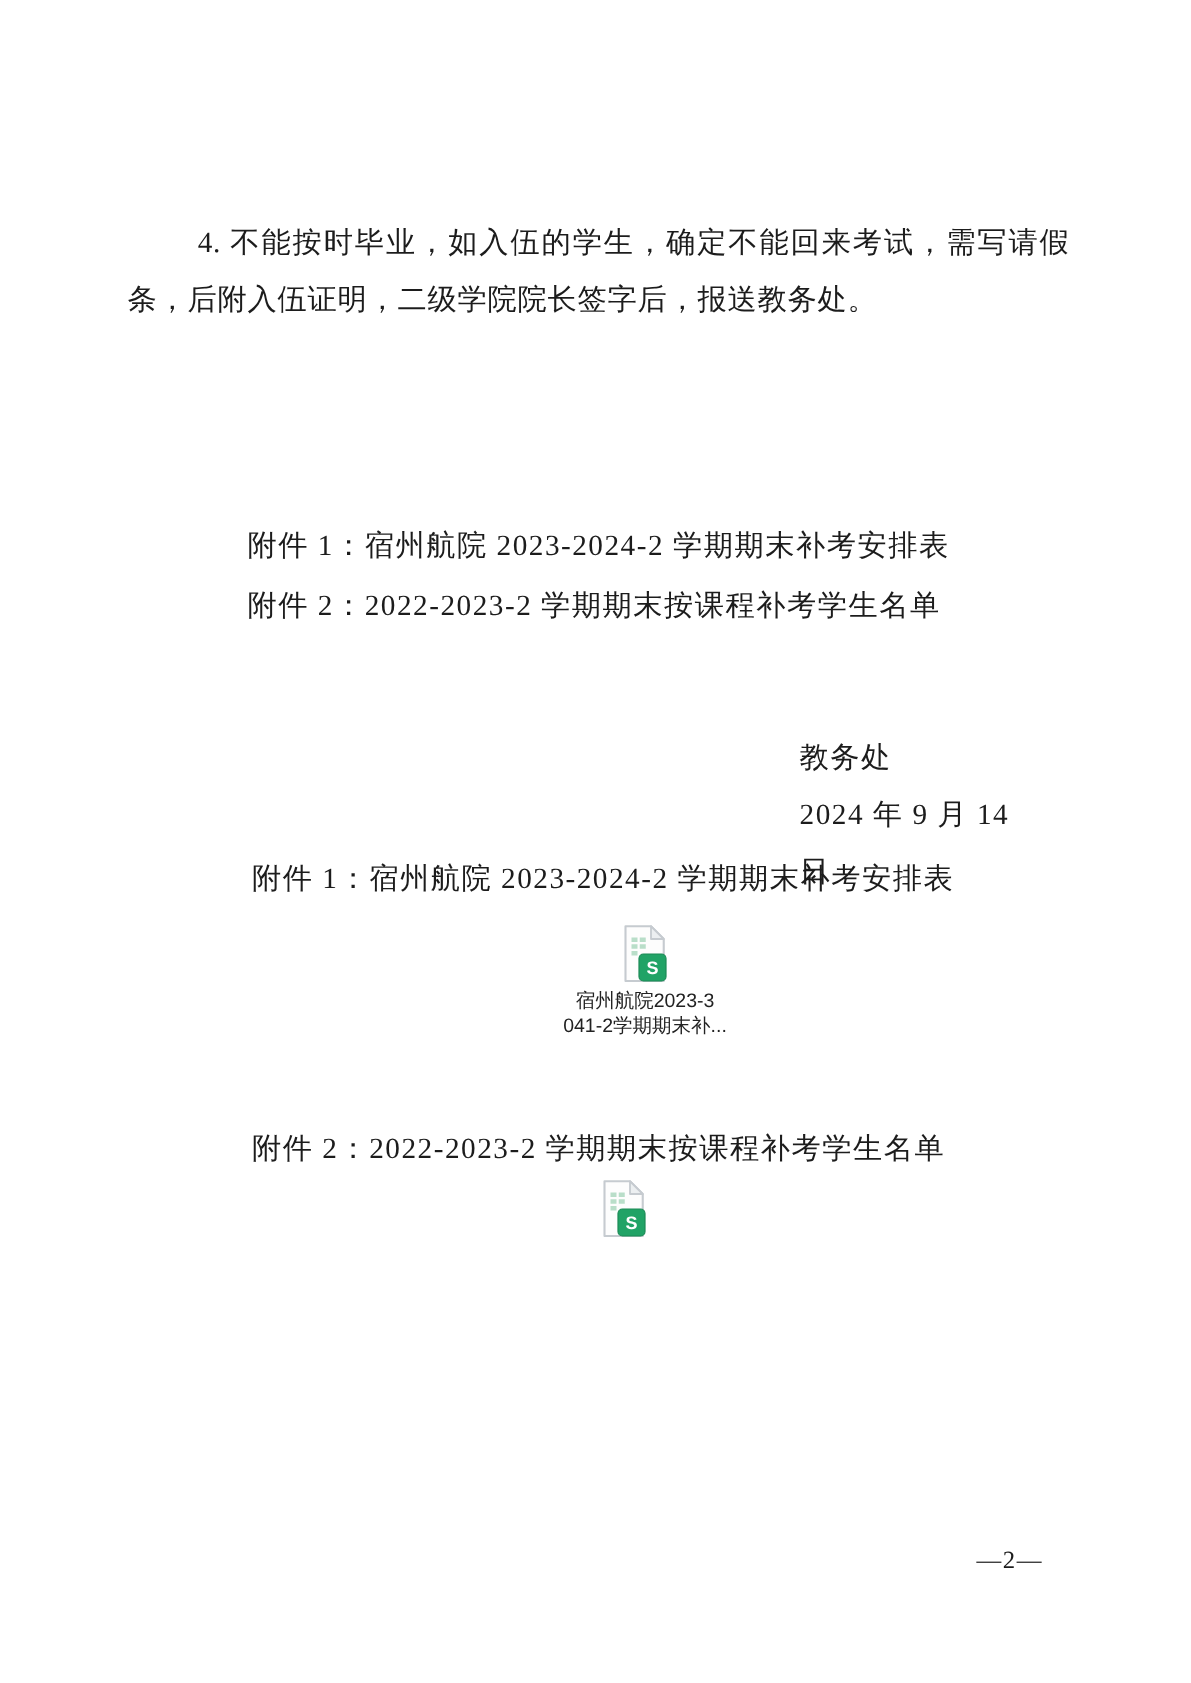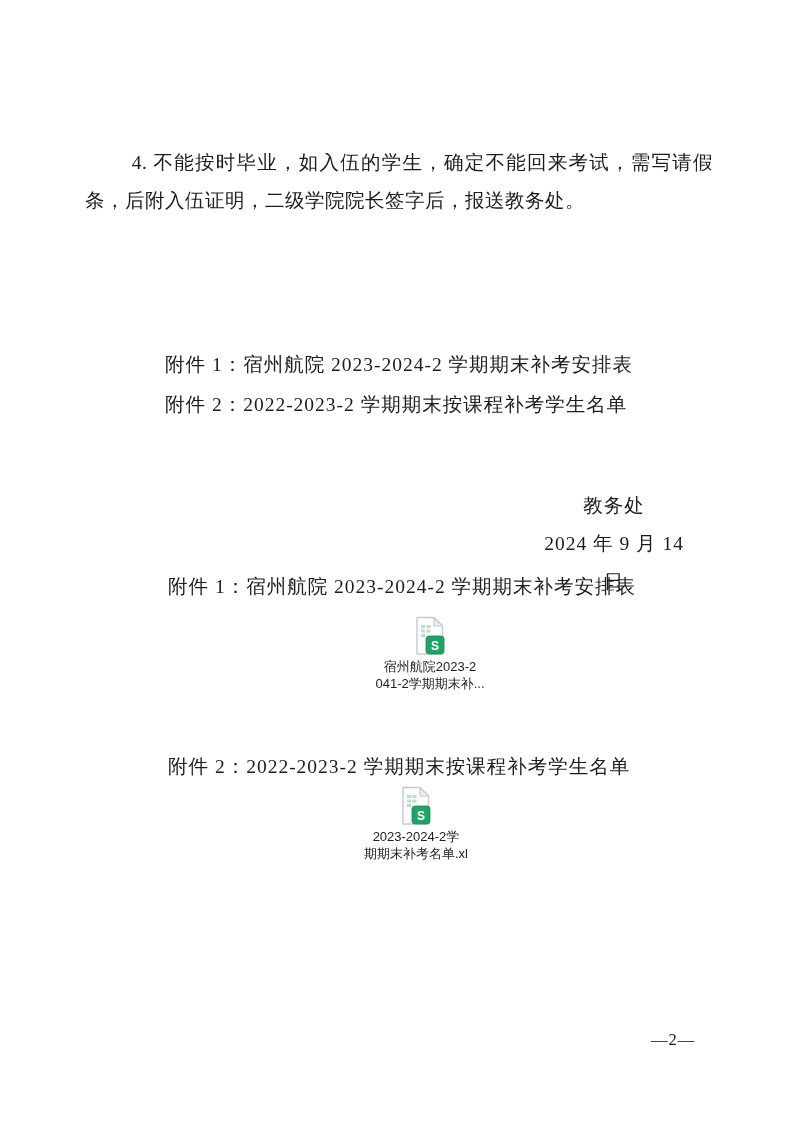--- a/index.html
+++ b/index.html
@@ -37,21 +37,21 @@
     width: 560px;
     font-size: 19.5px;
     line-height: 40px;
     letter-spacing: 1px;
   }
   .signature {
     position: absolute;
     left: 533px;
     top: 487px;
     width: 162px;
-    text-align: center;
+    text-align: left;
     font-size: 19.5px;
     line-height: 38px;
     letter-spacing: 1px;
   }
   .att-heading {
     position: absolute;
     left: 168px;
     font-size: 19.5px;
     line-height: 26px;
     letter-spacing: 1px;
@@ -121,42 +121,38 @@
         <rect x="9" y="9" width="4" height="3" fill="#b9dec9"></rect>
         <rect x="14.5" y="9" width="4" height="3" fill="#b9dec9"></rect>
         <rect x="9" y="13.5" width="4" height="3" fill="#b9dec9"></rect>
         <rect x="14.5" y="13.5" width="4" height="3" fill="#b9dec9"></rect>
         <rect x="9" y="18" width="4" height="3" fill="#b9dec9"></rect>
       </g>
       <rect x="14" y="20" width="18" height="18" rx="3" stroke="#1b8a55" stroke-width="0.8" fill="#21a366"></rect>
       <text class="badge-letter" x="23" y="33.5" text-anchor="middle">S</text>
     </svg>
     <div class="file-label">
-      <div>宿州航院2023-2</div>
+      <div>宿州航院2023-3</div>
       <div>041-2学期期末补...</div>
     </div>
   </div>
 
   <div class="att-heading att-heading-2">附件 2：2022-2023-2 学期期末按课程补考学生名单</div>
 
   <div class="file-block file-block-2">
     <svg class="file-icon" width="36" height="40" viewBox="0 0 36 40">
       <path d="M5 1.5 h17 l8.5 8.5 v28 h-25.5 z" fill="#fdfdfd" stroke="#c6cbd0" stroke-width="1.4" stroke-linejoin="round"></path>
       <path d="M22 1.5 l8.5 8.5 h-8.5 z" fill="#eceff1" stroke="#c6cbd0" stroke-width="1.2" stroke-linejoin="round"></path>
       <g>
         <rect x="9" y="9" width="4" height="3" fill="#b9dec9"></rect>
         <rect x="14.5" y="9" width="4" height="3" fill="#b9dec9"></rect>
         <rect x="9" y="13.5" width="4" height="3" fill="#b9dec9"></rect>
         <rect x="14.5" y="13.5" width="4" height="3" fill="#b9dec9"></rect>
         <rect x="9" y="18" width="4" height="3" fill="#b9dec9"></rect>
       </g>
       <rect x="14" y="20" width="18" height="18" rx="3" stroke="#1b8a55" stroke-width="0.8" fill="#21a366"></rect>
       <text class="badge-letter" x="23" y="33.5" text-anchor="middle">S</text>
     </svg>
-    <div class="file-label">
-      <div>2023-2024-2学</div>
-      <div>期期末补考名单.xl</div>
-    </div>
   </div>
 
   <div class="page-number">—2—</div>
 
 </div>
 
 </body></html>

